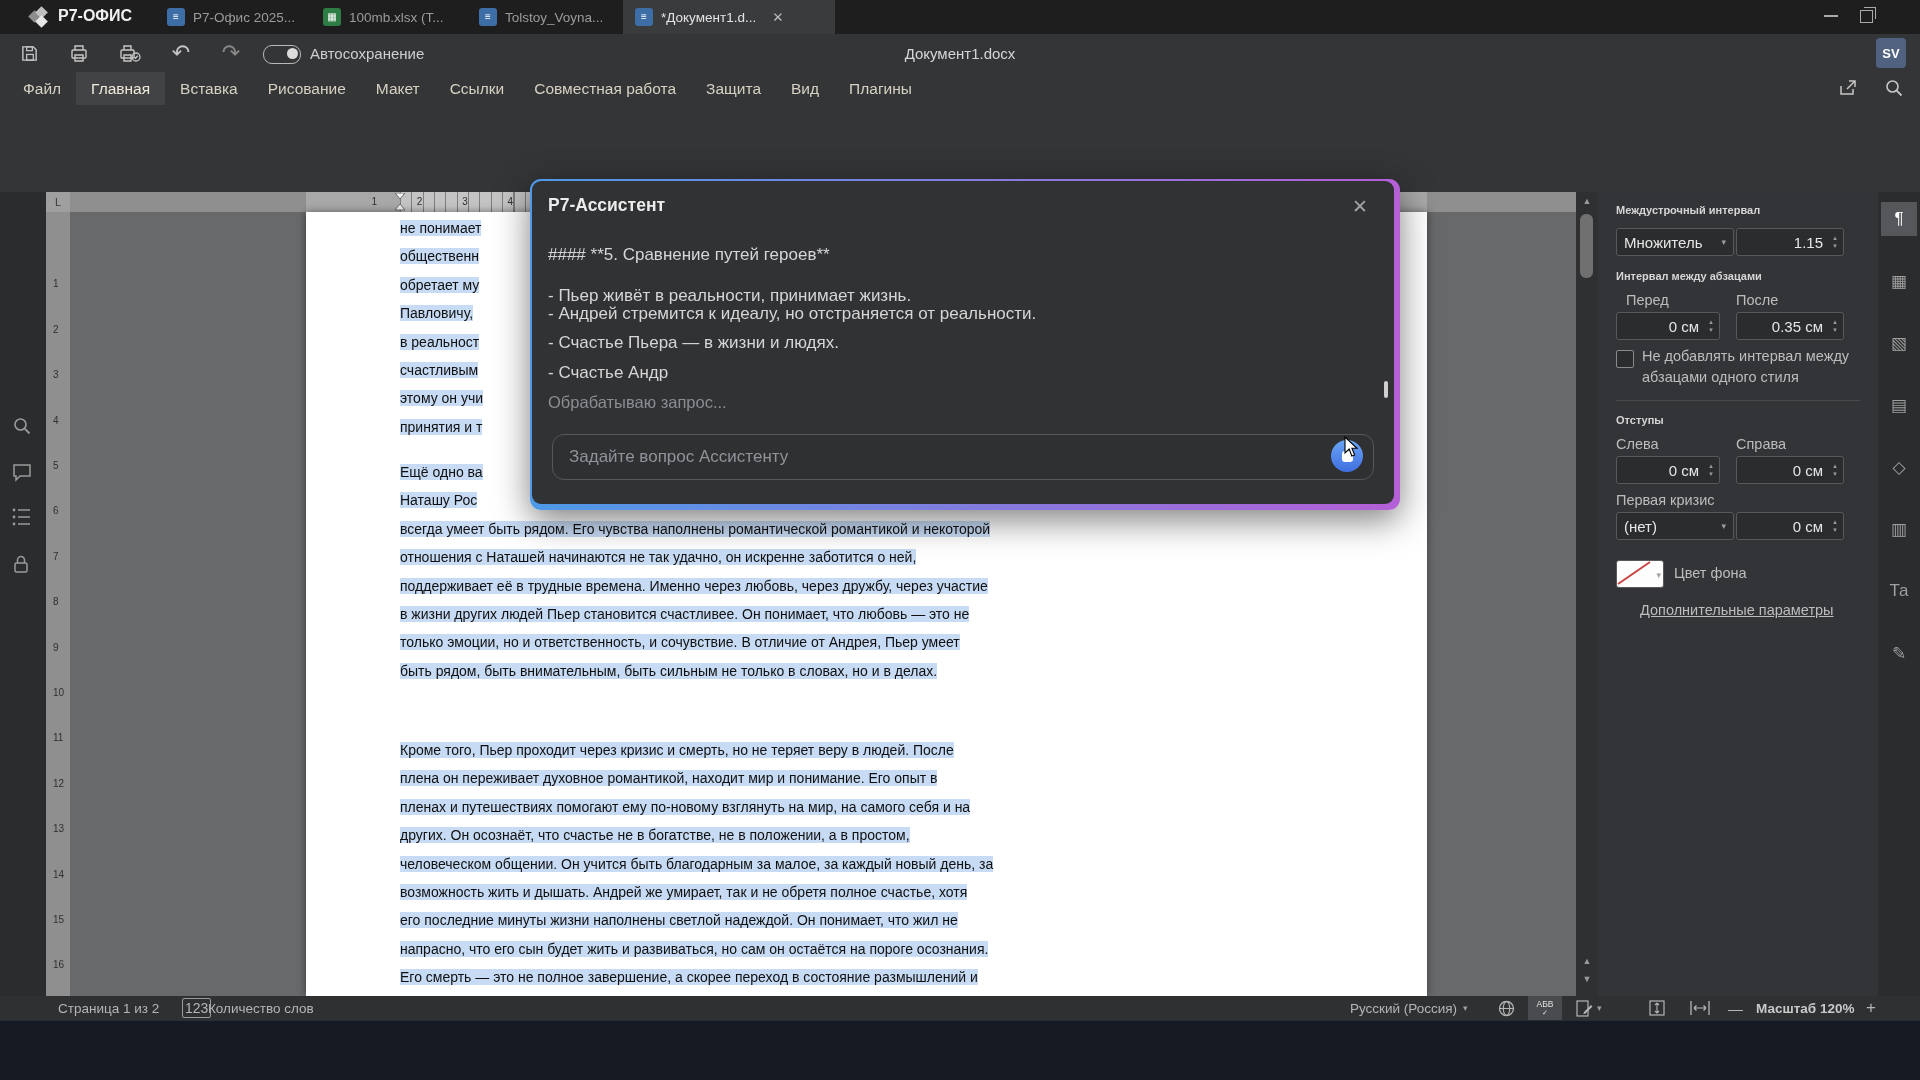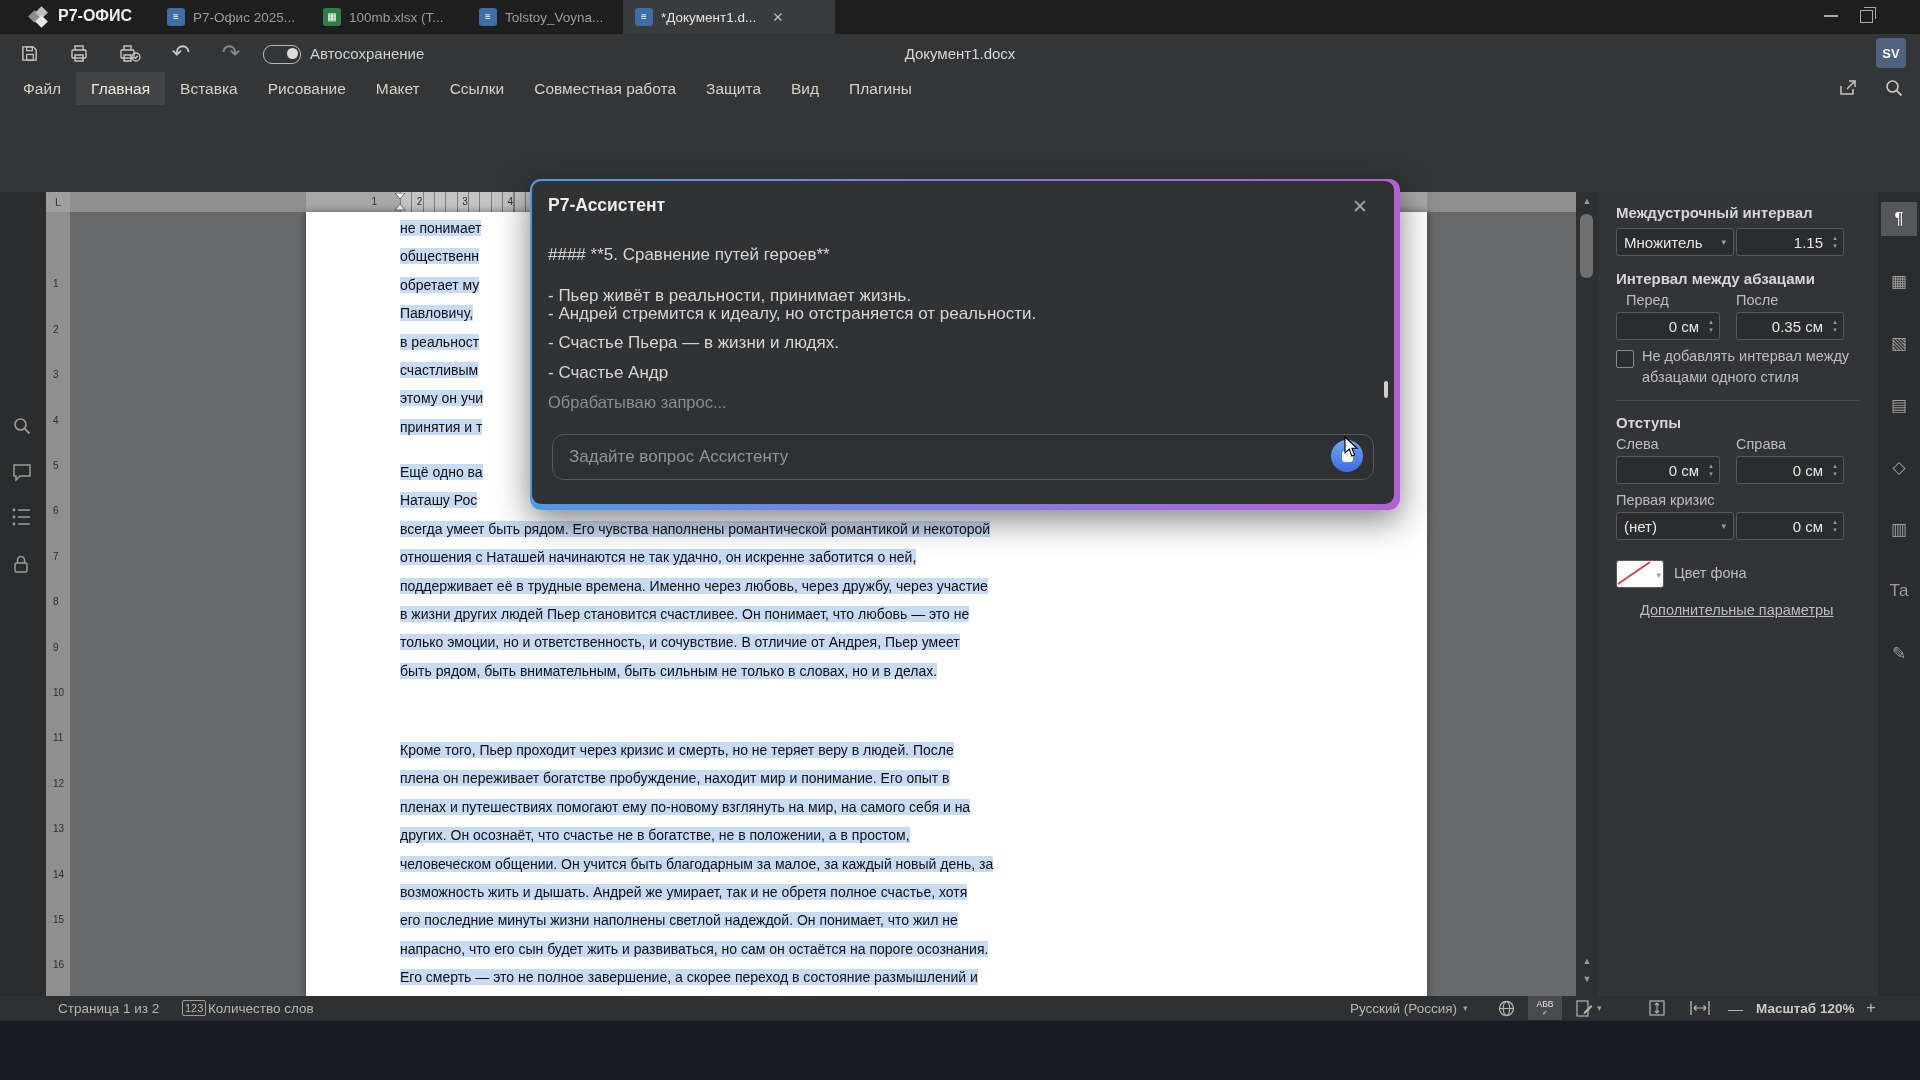--- a/index.html
+++ b/index.html
@@ -72,21 +72,21 @@
   #asst-input{position:absolute;left:20px;top:253px;width:788px;height:44px;border-radius:12px;
               border:1px solid #56585e;background:#2f3032;color:#e0e0e0;font-size:17px;padding:0 16px;outline:none;
               font-family:"Liberation Sans",sans-serif;}
   #asst-input::placeholder{color:#90939a;}
   #asst-send{position:absolute;left:799px;top:259px;width:32px;height:32px;border-radius:50%;
              background:linear-gradient(180deg,#6aa4f4,#3f6fe0);display:flex;align-items:center;justify-content:center;}
   #asst-send .stop{width:11px;height:11px;border-radius:3px;background:#fff;}
   #asst-scroll{position:absolute;right:6px;top:200px;width:4px;height:17px;border-radius:2px;background:#cfcfcf;}
   
   #sidepanel{left:1598px;top:192px;width:280px;height:804px;background:#333437;color:#c9c9c9;}
-  .sp-h{position:absolute;font-size:15px;font-weight:bold;color:#d6d6d6;}
+  .sp-h{position:absolute;font-size:11px;font-weight:bold;color:#d6d6d6;}
   .sp-l{position:absolute;font-size:14.5px;color:#bdbdbd;}
   .spin{position:absolute;height:26px;background:#2b2c2e;border:1px solid #595959;border-radius:3px;color:#e6e6e6;
         font-size:15px;display:flex;align-items:center;}
   .spin .val{flex:1;text-align:right;padding-right:4px;}
   .spin .arr{width:16px;display:flex;flex-direction:column;align-items:center;color:#9a9a9a;font-size:7px;line-height:1.2;}
   .ddown{position:absolute;height:26px;background:#2b2c2e;border:1px solid #595959;border-radius:3px;color:#e6e6e6;
          font-size:15px;display:flex;align-items:center;justify-content:space-between;padding:0 7px;}
   .cbox{position:absolute;width:16px;height:16px;border:1px solid #8a8a8a;border-radius:2px;background:#2b2c2e;}
   #iconstrip{left:1878px;top:192px;width:42px;height:804px;background:#2b2c2e;}
   .strip-ico{position:absolute;left:3px;width:36px;height:34px;display:flex;align-items:center;justify-content:center;
@@ -462,21 +462,21 @@
         <div class="dl"><span>Наташу Рос</span></div>
         <div class="dl"><span>всегда умеет быть рядом. Его чувства наполнены романтической романтикой и некоторой</span></div>
         <div class="dl"><span>отношения с Наташей начинаются не так удачно, он искренне заботится о ней,</span></div>
         <div class="dl"><span>поддерживает её в трудные времена. Именно через любовь, через дружбу, через участие</span></div>
         <div class="dl"><span>в жизни других людей Пьер становится счастливее. Он понимает, что любовь — это не</span></div>
         <div class="dl"><span>только эмоции, но и ответственность, и сочувствие. В отличие от Андрея, Пьер умеет</span></div>
         <div class="dl"><span>быть рядом, быть внимательным, быть сильным не только в словах, но и в делах.</span></div>
       </div>
     <div class="abs" id="para3-lines" style="left:94px;top:524px;">
         <div class="dl"><span>Кроме того, Пьер проходит через кризис и смерть, но не теряет веру в людей. После</span></div>
-        <div class="dl"><span>плена он переживает богатстве пробуждение, находит мир и понимание. Его опыт в</span></div>
+        <div class="dl"><span>плена он переживает духовное романтикой, находит мир и понимание. Его опыт в</span></div>
         <div class="dl"><span>пленах и путешествиях помогают ему по-новому взглянуть на мир, на самого себя и на</span></div>
         <div class="dl"><span>других. Он осознаёт, что счастье не в богатстве, не в положении, а в простом,</span></div>
         <div class="dl"><span>человеческом общении. Он учится быть благодарным за малое, за каждый новый день, за</span></div>
         <div class="dl"><span>возможность жить и дышать. Андрей же умирает, так и не обретя полное счастье, хотя</span></div>
         <div class="dl"><span>его последние минуты жизни наполнены светлой надеждой. Он понимает, что жил не</span></div>
         <div class="dl"><span>напрасно, что его сын будет жить и развиваться, но сам он остаётся на пороге осознания.</span></div>
         <div class="dl"><span>Его смерть — это не полное завершение, а скорее переход в состояние размышлений и</span></div>
       </div>
   </div>
 </div>
@@ -572,21 +572,21 @@
     <div class="strip-ico" style="top: 196px;">▤</div>
     <div class="strip-ico" style="top: 258px;">◇</div>
     <div class="strip-ico" style="top: 320px;">▥</div>
     <div class="strip-ico" style="top: 382px;">Та</div>
     <div class="strip-ico" style="top: 444px;">✎</div>
   </div>
 
 <div id="statusbar" class="abs">
   <div class="st" style="left:58px;">Страница 1 из 2</div>
   <div class="st" style="left:182px;">
-    <span style="border:1px solid #9a9a9a;border-radius:2px;font-size:11px;padding:1px 2px;color:#b5b5b5;">123</span>
+    <span style="border:1px solid #9a9a9a;border-radius:2px;font-size:14px;padding:1px 2px;color:#b5b5b5;">123</span>
   </div>
   <div class="st" style="left:208px;">Количество слов</div>
   <div class="st" style="left:1350px;">
     <span>Русский (Россия)</span>
       <span class="chev" style="margin-left:6px;">▾</span>
   </div>
   <div class="st" style="left:1498px;">
     <svg width="17" height="17" viewBox="0 0 17 17">
         <circle cx="8.5" cy="8.5" r="7" fill="none" stroke="#b5b5b5" stroke-width="1.3"></circle>
         <ellipse cx="8.5" cy="8.5" rx="3.2" ry="7" fill="none" stroke="#b5b5b5" stroke-width="1.1"></ellipse>

